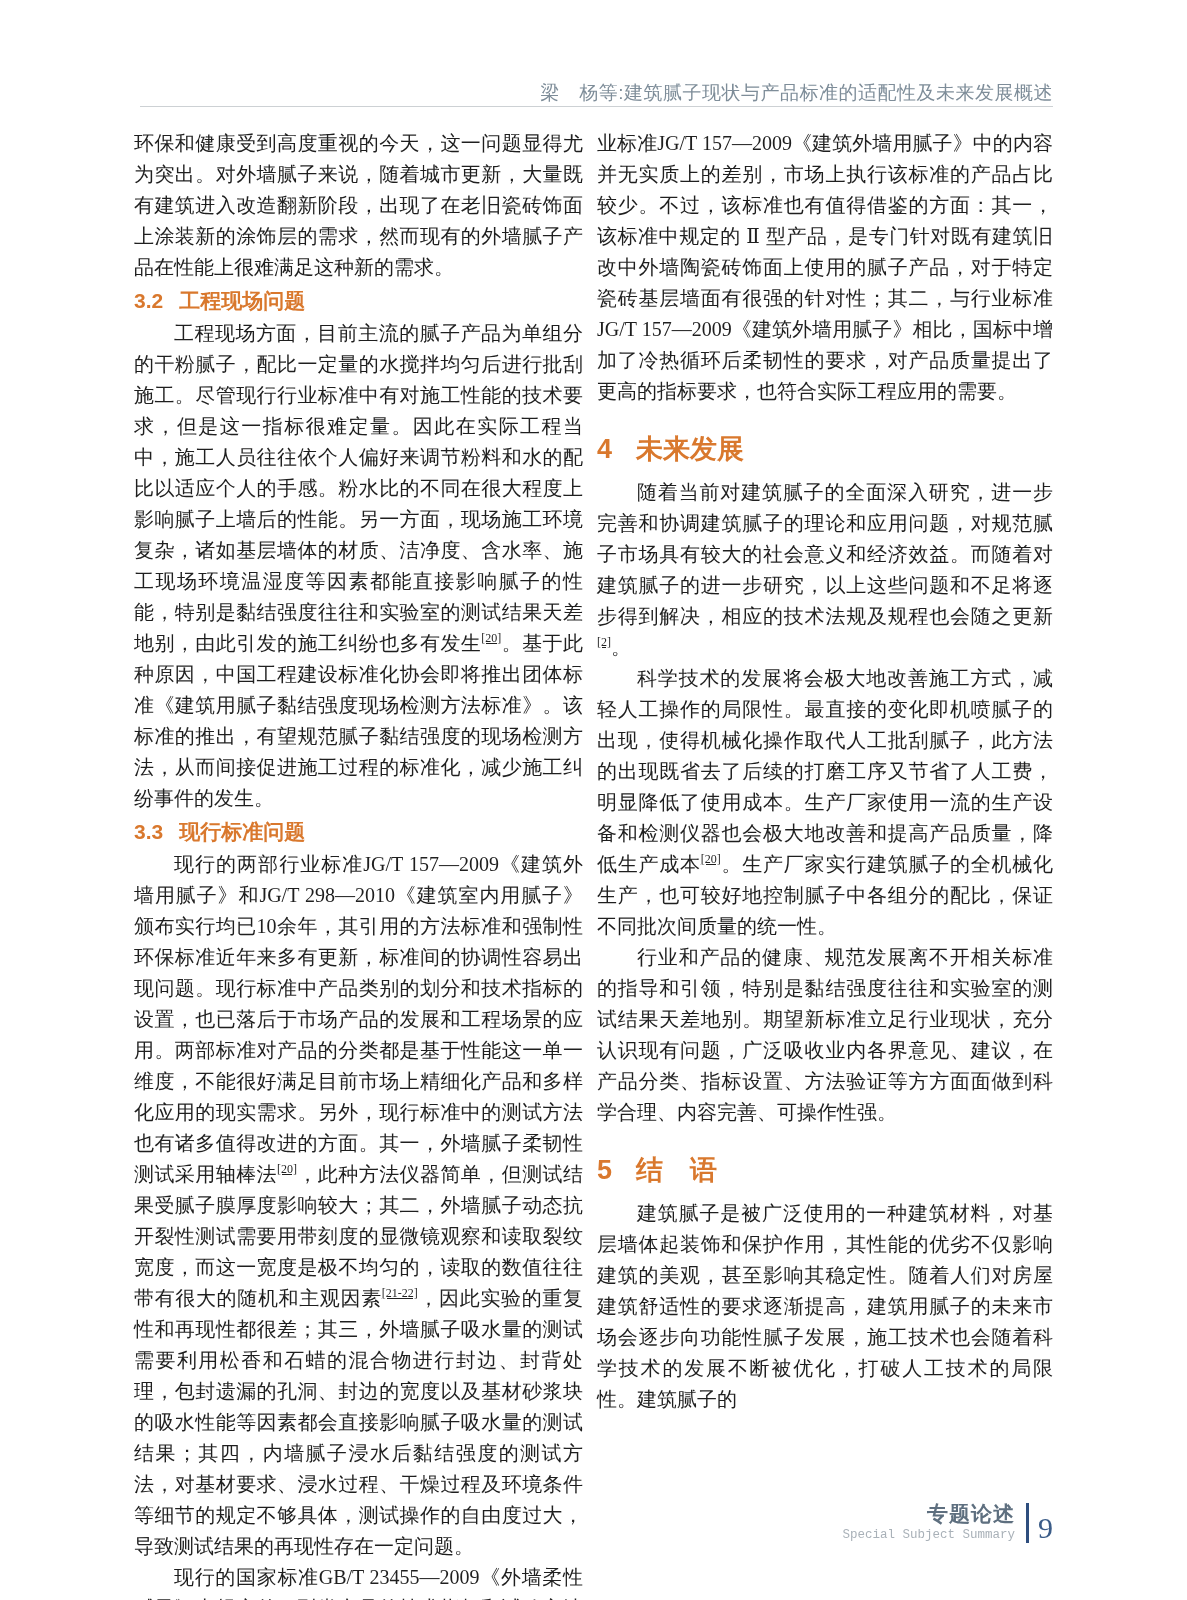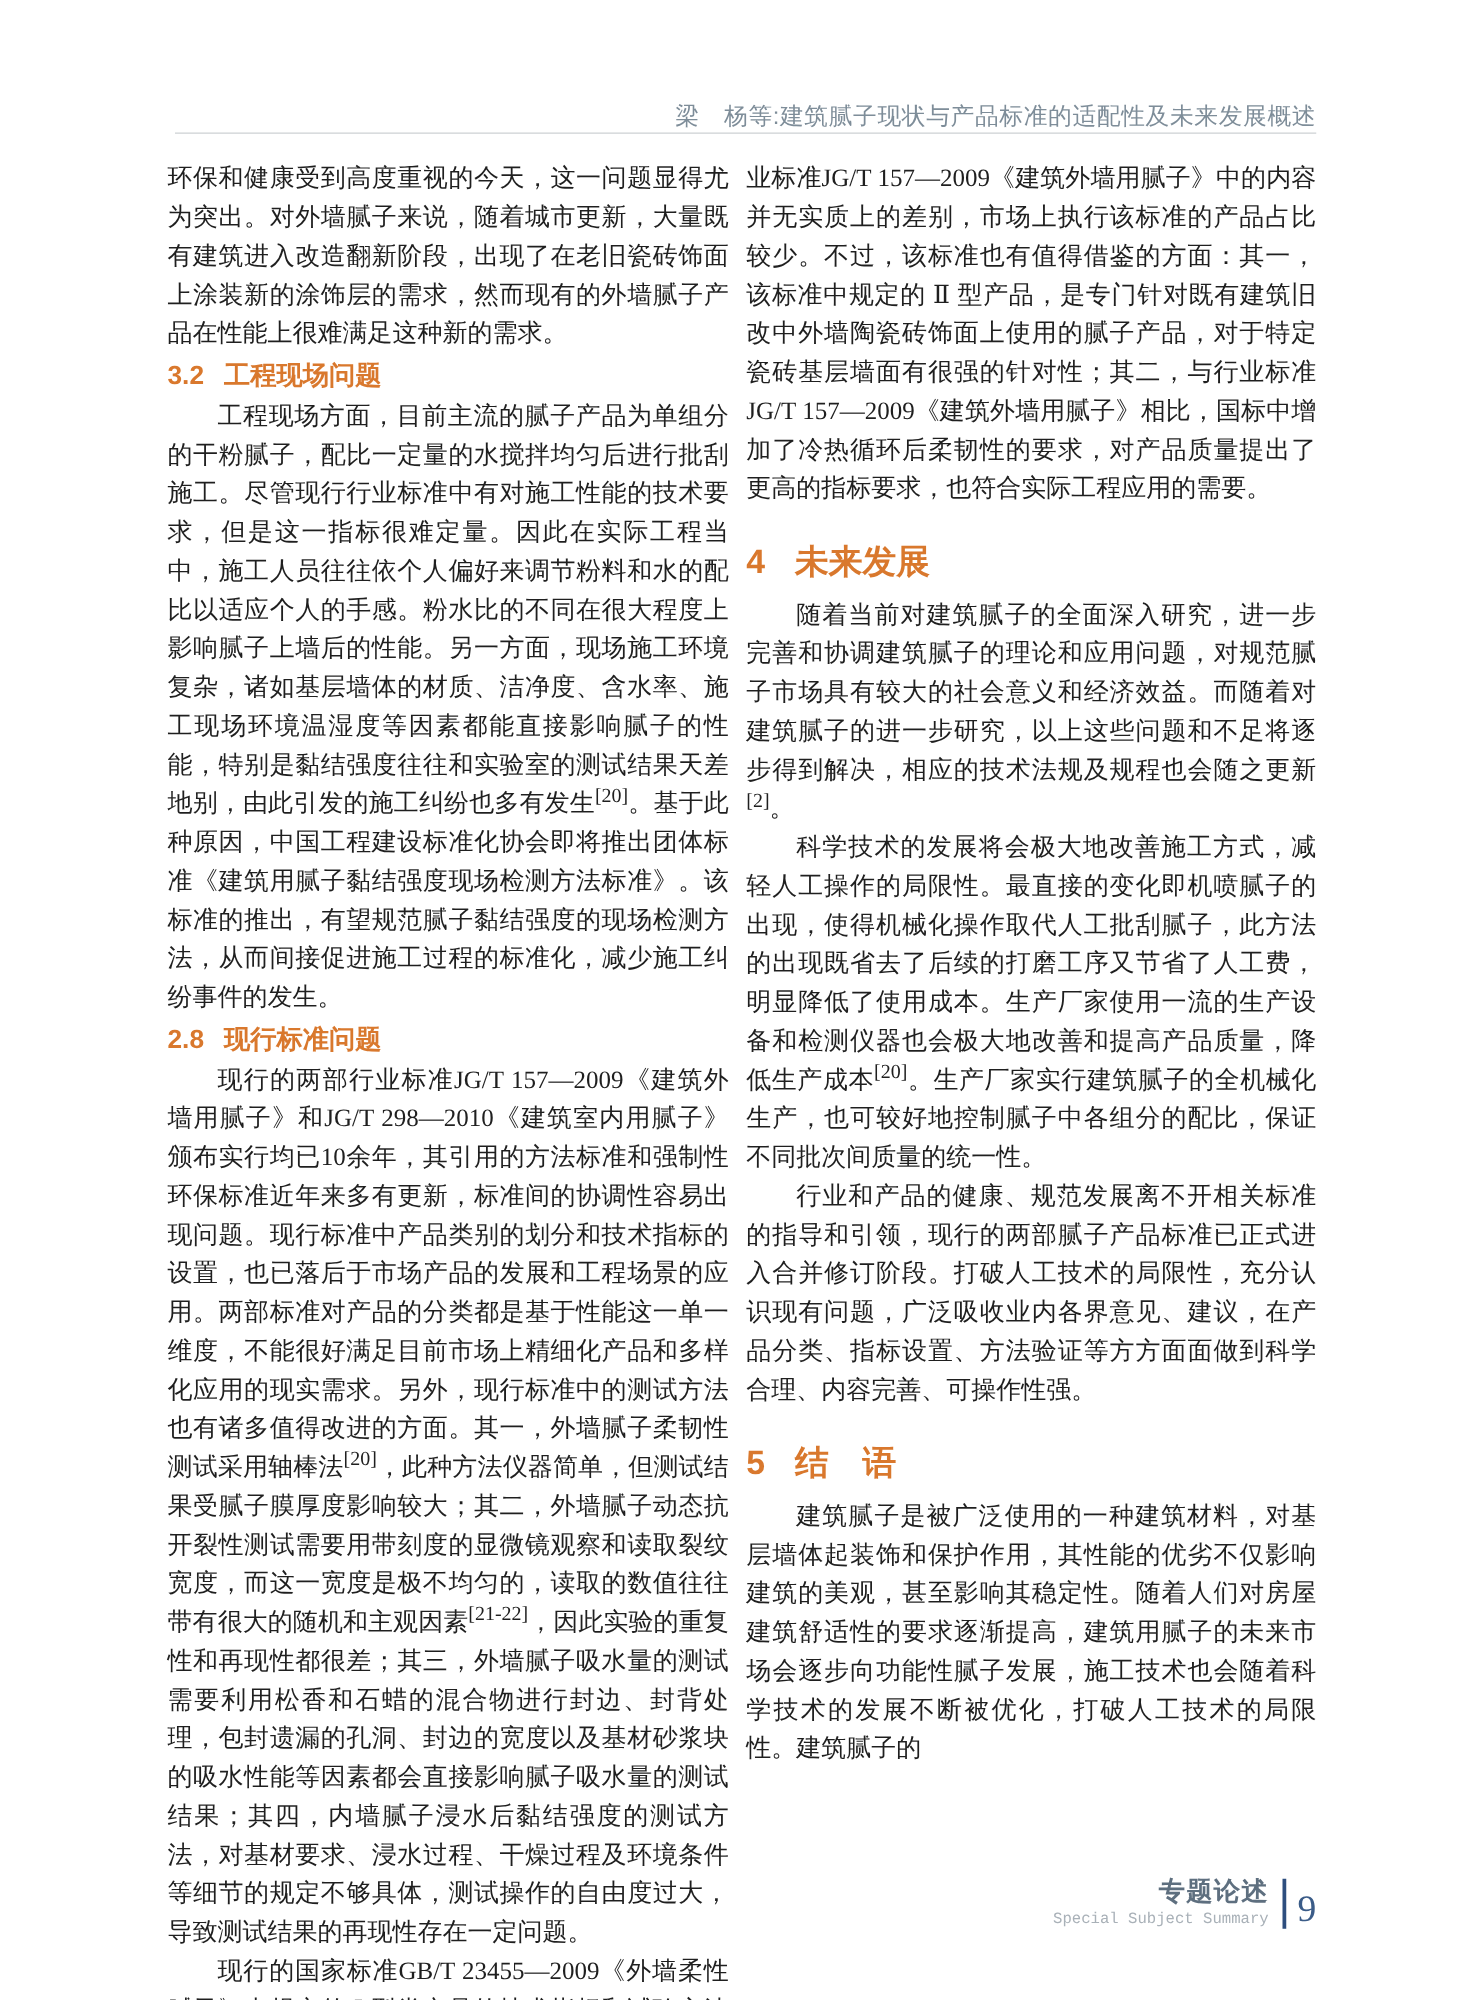--- a/index.html
+++ b/index.html
@@ -46,23 +46,24 @@
     margin: 0;
     font-size: 20px;
     line-height: 31px;
     text-align: justify;
     text-justify: inter-ideograph;
     color: var(--color-body_text, #1f1f1f);
     text-indent: 2em;
   }
   p.noindent { text-indent: 0; }
   sup.cite {
-    font-size: 16px;
+    font-size: 12px;
     line-height: 0;
     vertical-align: super;
+    text-decoration: underline;
   }
   .sub-heading {
     margin: 2px 0 2px;
     font-family: Liberation Sans, sans-serif;
     font-size: 21px;
     line-height: 31px;
     font-weight: bold;
     color: var(--color-accent, #d9782d);
   }
   .sub-heading .h-num { margin-right: 16px; }
@@ -125,38 +126,38 @@
 
   <main class="columns">
 
     <section class="col col-left">
       <p class="body-par noindent">环保和健康受到高度重视的今天，这一问题显得尤为突出。对外墙腻子来说，随着城市更新，大量既有建筑进入改造翻新阶段，出现了在老旧瓷砖饰面上涂装新的涂饰层的需求，然而现有的外墙腻子产品在性能上很难满足这种新的需求。</p>
 
       <h3 class="sub-heading"><span class="h-num">3.2</span><span>工程现场问题</span></h3>
 
       <p class="body-par"><span>工程现场方面，目前主流的腻子产品为单组分的干粉腻子，配比一定量的水搅拌均匀后进行批刮施工。尽管现行行业标准中有对施工性能的技术要求，但是这一指标很难定量。因此在实际工程当中，施工人员往往依个人偏好来调节粉料和水的配比以适应个人的手感。粉水比的不同在很大程度上影响腻子上墙后的性能。另一方面，现场施工环境复杂，诸如基层墙体的材质、洁净度、含水率、施工现场环境温湿度等因素都能直接影响腻子的性能，特别是黏结强度往往和实验室的测试结果天差地别，由此引发的施工纠纷也多有发生</span><sup class="cite">[20]</sup><span>。基于此种原因，中国工程建设标准化协会即将推出团体标准《建筑用腻子黏结强度现场检测方法标准》。该标准的推出，有望规范腻子黏结强度的现场检测方法，从而间接促进施工过程的标准化，减少施工纠纷事件的发生。</span></p>
 
-      <h3 class="sub-heading"><span class="h-num">2.8</span><span>现行标准问题</span></h3>
+      <h3 class="sub-heading"><span class="h-num">3.3</span><span>现行标准问题</span></h3>
 
       <p class="body-par"><span>现行的两部行业标准JG/T 157—2009《建筑外墙用腻子》和JG/T 298—2010《建筑室内用腻子》颁布实行均已10余年，其引用的方法标准和强制性环保标准近年来多有更新，标准间的协调性容易出现问题。现行标准中产品类别的划分和技术指标的设置，也已落后于市场产品的发展和工程场景的应用。两部标准对产品的分类都是基于性能这一单一维度，不能很好满足目前市场上精细化产品和多样化应用的现实需求。另外，现行标准中的测试方法也有诸多值得改进的方面。其一，外墙腻子柔韧性测试采用轴棒法</span><sup class="cite">[20]</sup><span>，此种方法仪器简单，但测试结果受腻子膜厚度影响较大；其二，外墙腻子动态抗开裂性测试需要用带刻度的显微镜观察和读取裂纹宽度，而这一宽度是极不均匀的，读取的数值往往带有很大的随机和主观因素</span><sup class="cite">[21-22]</sup><span>，因此实验的重复性和再现性都很差；其三，外墙腻子吸水量的测试需要利用松香和石蜡的混合物进行封边、封背处理，包封遗漏的孔洞、封边的宽度以及基材砂浆块的吸水性能等因素都会直接影响腻子吸水量的测试结果；其四，内墙腻子浸水后黏结强度的测试方法，对基材要求、浸水过程、干燥过程及环境条件等细节的规定不够具体，测试操作的自由度过大，导致测试结果的再现性存在一定问题。</span></p>
 
       <p class="body-par">现行的国家标准GB/T 23455—2009《外墙柔性腻子》中规定的 Ⅰ 型类产品的技术指标和试验方法与行</p>
     </section>
 
     <section class="col col-right">
       <p class="body-par noindent">业标准JG/T 157—2009《建筑外墙用腻子》中的内容并无实质上的差别，市场上执行该标准的产品占比较少。不过，该标准也有值得借鉴的方面：其一，该标准中规定的 Ⅱ 型产品，是专门针对既有建筑旧改中外墙陶瓷砖饰面上使用的腻子产品，对于特定瓷砖基层墙面有很强的针对性；其二，与行业标准JG/T 157—2009《建筑外墙用腻子》相比，国标中增加了冷热循环后柔韧性的要求，对产品质量提出了更高的指标要求，也符合实际工程应用的需要。</p>
 
       <h2 class="section-heading"><span class="h-num">4</span><span>未来发展</span></h2>
 
       <p class="body-par"><span>随着当前对建筑腻子的全面深入研究，进一步完善和协调建筑腻子的理论和应用问题，对规范腻子市场具有较大的社会意义和经济效益。而随着对建筑腻子的进一步研究，以上这些问题和不足将逐步得到解决，相应的技术法规及规程也会随之更新</span><sup class="cite">[2]</sup><span>。</span></p>
 
 
       <p class="body-par"><span>科学技术的发展将会极大地改善施工方式，减轻人工操作的局限性。最直接的变化即机喷腻子的出现，使得机械化操作取代人工批刮腻子，此方法的出现既省去了后续的打磨工序又节省了人工费，明显降低了使用成本。生产厂家使用一流的生产设备和检测仪器也会极大地改善和提高产品质量，降低生产成本</span><sup class="cite">[20]</sup><span>。生产厂家实行建筑腻子的全机械化生产，也可较好地控制腻子中各组分的配比，保证不同批次间质量的统一性。</span></p>
 
-      <p class="body-par">行业和产品的健康、规范发展离不开相关标准的指导和引领，现行的两部腻子产品标准已正式进入合并修订阶段。打破人工技术的局限性，充分认识现有问题，广泛吸收业内各界意见、建议，在产品分类、指标设置、方法验证等方方面面做到科学合理、内容完善、可操作性强。</p>
+      <p class="body-par">行业和产品的健康、规范发展离不开相关标准的指导和引领，特别是黏结强度往往和实验室的测试结果天差地别。期望新标准立足行业现状，充分认识现有问题，广泛吸收业内各界意见、建议，在产品分类、指标设置、方法验证等方方面面做到科学合理、内容完善、可操作性强。</p>
 
       <h2 class="section-heading"><span class="h-num">5</span><span>结　语</span></h2>
 
       <p class="body-par">建筑腻子是被广泛使用的一种建筑材料，对基层墙体起装饰和保护作用，其性能的优劣不仅影响建筑的美观，甚至影响其稳定性。随着人们对房屋建筑舒适性的要求逐渐提高，建筑用腻子的未来市场会逐步向功能性腻子发展，施工技术也会随着科学技术的发展不断被优化，打破人工技术的局限性。建筑腻子的</p>
     </section>
 
   </main>
 
   <footer class="page-footer">
     <div class="footer-labels">

